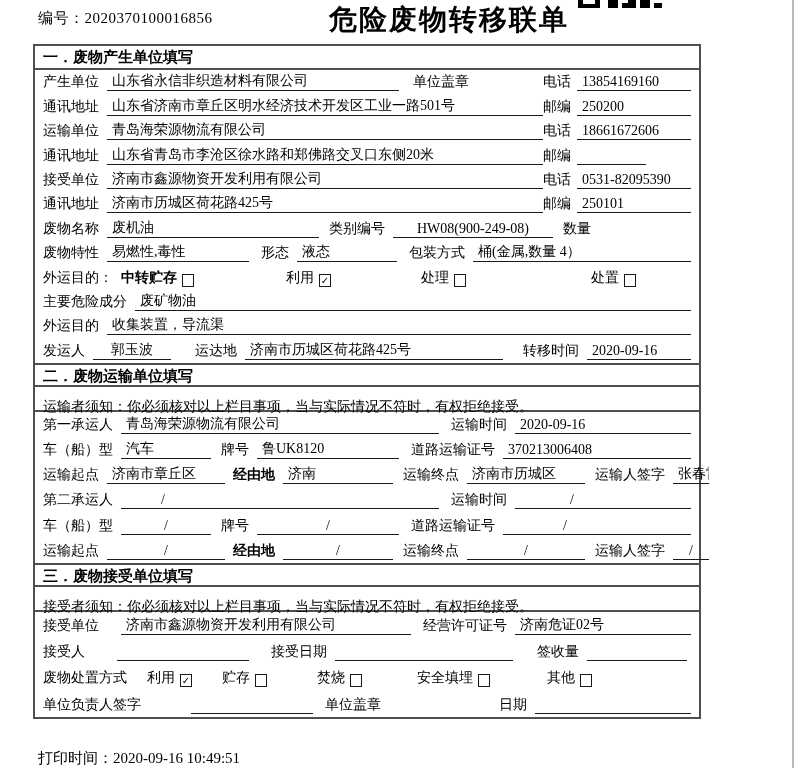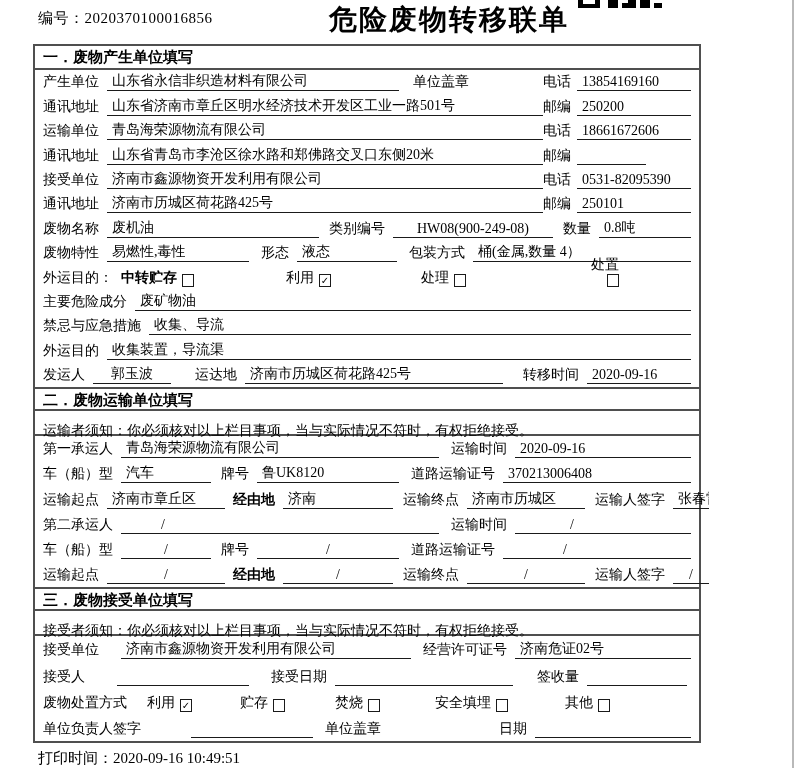--- a/index.html
+++ b/index.html
@@ -146,21 +146,20 @@
           <span class="u grow">250101</span>
         </div>
       </div>
 
       <div class="row">
         <span class="lbl mr8">废物名称</span>
         <span class="u" style="flex:0 0 212px;">废机油</span>
         <span class="lbl ml10 mr8">类别编号</span>
         <span class="u ctr" style="flex:0 0 160px;">HW08(900-249-08)</span>
         <span class="lbl ml10 mr8">数量</span>
-        <span class="u grow">0.8吨</span>
       </div>
 
       <div class="row">
         <span class="lbl mr8">废物特性</span>
         <span class="u" style="flex:0 0 142px;">易燃性,毒性</span>
         <span class="lbl ml12 mr8">形态</span>
         <span class="u" style="flex:0 0 100px;">液态</span>
         <span class="lbl ml12 mr8">包装方式</span>
         <span class="u grow">桶(金属,数量 4）</span>
       </div>
@@ -172,35 +171,31 @@
           <span class="cb"><span></span></span>
         </span>
         <span class="opt" style="margin-left:92px;">
           <span class="lbl">利用</span>
           <span class="cb"><span>✓</span></span>
         </span>
         <span class="opt" style="margin-left:90px;">
           <span class="lbl">处理</span>
           <span class="cb"><span></span></span>
         </span>
-        <span class="opt" style="margin-left:125px;flex-direction:column;">
+        <span class="opt" style="margin-left:125px;">
           <span class="lbl">处置</span>
           <span class="cb"><span></span></span>
         </span>
       </div>
 
       <div class="row">
         <span class="lbl mr8">主要危险成分</span>
         <span class="u grow">废矿物油</span>
       </div>
 
-      <div class="row">
-        <span class="lbl mr8">禁忌与应急措施</span>
-        <span class="u grow">收集、导流</span>
-      </div>
 
       <div class="row">
         <span class="lbl mr8">外运目的</span>
         <span class="u grow">收集装置，导流渠</span>
       </div>
 
       <div class="row">
         <span class="lbl mr8">发运人</span>
         <span class="u ctr" style="flex:0 0 78px;">郭玉波</span>
         <span class="lbl ml24 mr8">运达地</span>
@@ -288,21 +283,21 @@
         <span class="lbl mr8" style="margin-left:24px;">签收量</span>
         <span class="u grow" style="margin-right:4px;"></span>
       </div>
 
       <div class="row">
         <span class="lbl">废物处置方式</span>
         <span class="opt" style="margin-left:20px;">
           <span class="lbl">利用</span>
           <span class="cb"><span>✓</span></span>
         </span>
-        <span class="opt" style="margin-left:48px;">
+        <span class="opt" style="margin-left:30px;">
           <span class="lbl">贮存</span>
           <span class="cb"><span></span></span>
         </span>
         <span class="opt" style="margin-left:50px;">
           <span class="lbl">焚烧</span>
           <span class="cb"><span></span></span>
         </span>
         <span class="opt" style="margin-left:55px;">
           <span class="lbl">安全填埋</span>
           <span class="cb"><span></span></span>

